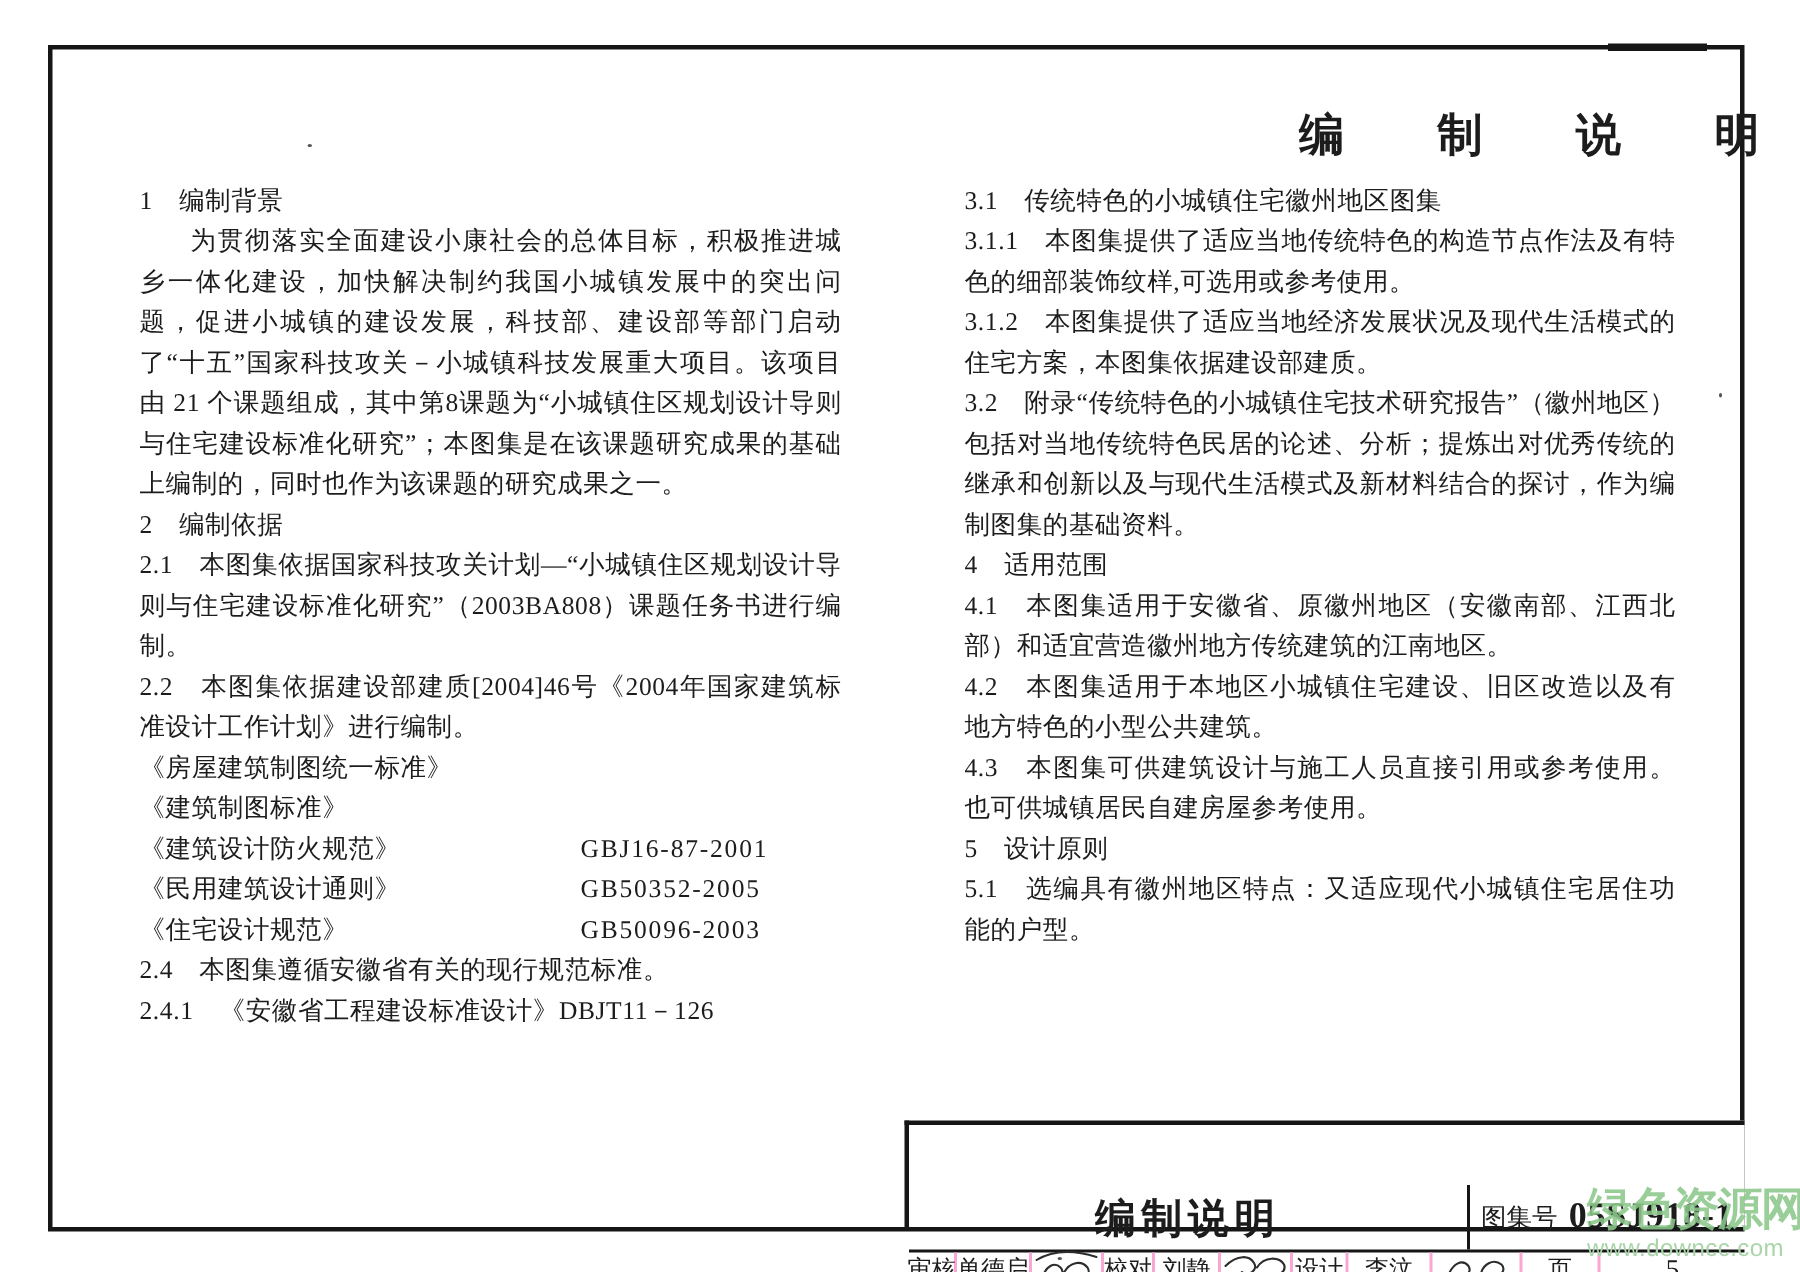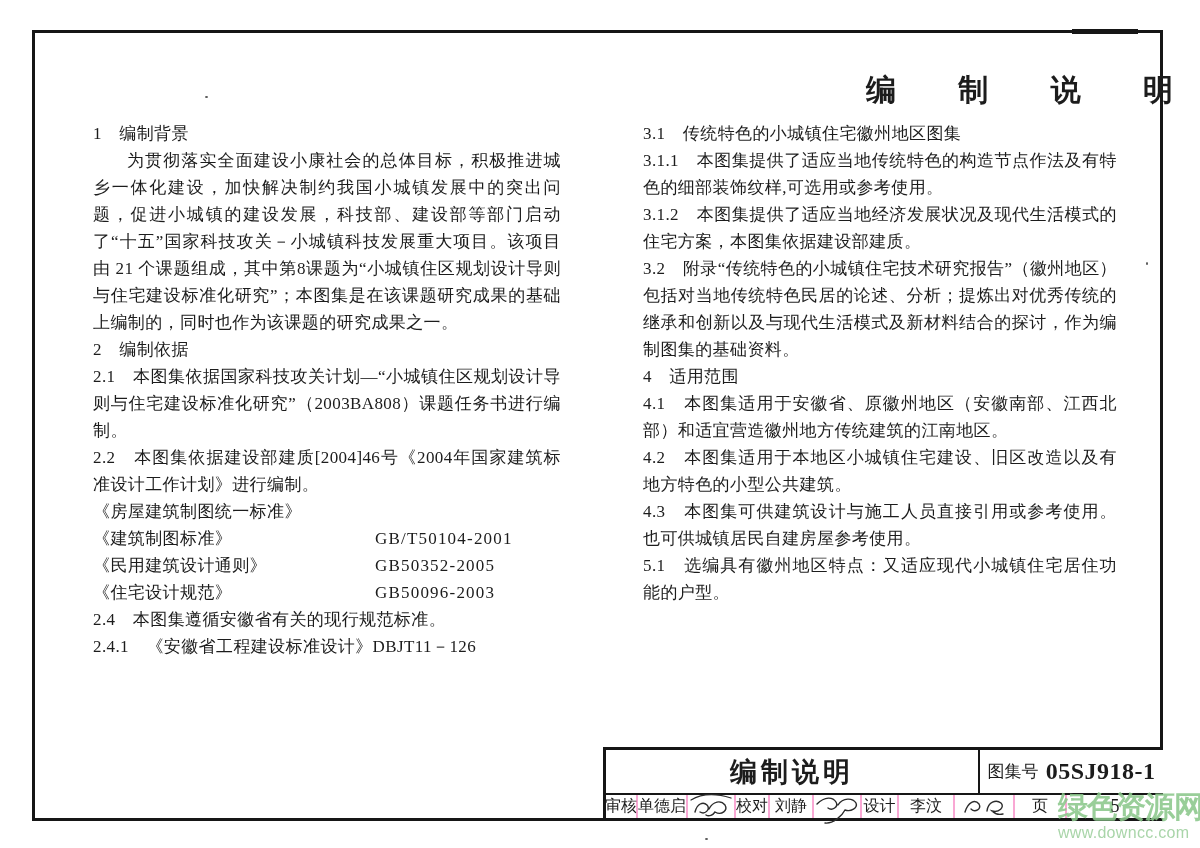--- a/index.html
+++ b/index.html
@@ -20,30 +20,30 @@
     font-size:30px;font-weight:bold;letter-spacing:27px;padding-left:28px;box-sizing:border-box;
   }
   .col{
     position:absolute;top:120px;font-size:17px;line-height:27px;
     text-align:justify;letter-spacing:0.4px;
   }
   .col-left{left:93px;width:468px;}
   .col-right{left:643px;width:474px;}
   .col p{margin:0;}
   .para.indent{text-indent:2em;}
-  .std-row{display:flex;}
+  .std-row{display:flex;gap:12px;}
   .std-name{width:282px;flex:none;}
   .std-code{letter-spacing:1.2px;white-space:nowrap;}
   
   .titleblock{
     position:absolute;left:603px;top:747px;width:557px;height:68px;
     border-left:3px solid #161616;border-top:3px solid #161616;
     background:#ffffff;
   }
-  .tb-top{height:43px;display:flex;align-items:stretch;}
+  .tb-top{height:43px;display:flex;align-items:stretch;margin-top:40px;}
   .tb-title{
     flex:1;display:flex;align-items:center;justify-content:center;
     font-family:"Liberation Sans","DejaVu Sans",sans-serif;
     font-size:27px;font-weight:bold;letter-spacing:4px;
     border-right:2px solid #161616;
   }
   .tb-atlas{
     width:183px;flex:none;display:flex;align-items:center;justify-content:space-evenly;
     font-size:17px;
   }
@@ -91,21 +91,24 @@
   <p class="para indent">为贯彻落实全面建设小康社会的总体目标，积极推进城乡一体化建设，加快解决制约我国小城镇发展中的突出问题，促进小城镇的建设发展，科技部、建设部等部门启动了“十五”国家科技攻关－小城镇科技发展重大项目。该项目由 21 个课题组成，其中第8课题为“小城镇住区规划设计导则与住宅建设标准化研究”；本图集是在该课题研究成果的基础上编制的，同时也作为该课题的研究成果之一。</p>
   <p class="para heading">2　编制依据</p>
   <p class="para">2.1　本图集依据国家科技攻关计划—“小城镇住区规划设计导则与住宅建设标准化研究”（2003BA808）课题任务书进行编制。</p>
   <p class="para">2.2　本图集依据建设部建质[2004]46号《2004年国家建筑标准设计工作计划》进行编制。</p>
 
   <div class="std-row">
     <span class="std-name">《房屋建筑制图统一标准》</span>
   </div>
   <div class="std-row">
     <span class="std-name">《建筑制图标准》</span>
-    <span class="std-code">GB/T50104-2001</span>
+  </div>
+  <div class="std-row">
+    <span class="std-name">《建筑设计防火规范》</span>
+    <span class="std-code">GBJ16-87-2001</span>
   </div>
   <div class="std-row">
     <span class="std-name">《民用建筑设计通则》</span>
     <span class="std-code">GB50352-2005</span>
   </div>
   <div class="std-row">
     <span class="std-name">《住宅设计规范》</span>
     <span class="std-code">GB50096-2003</span>
   </div>
 
@@ -115,20 +118,21 @@
 
 <div class="col col-right">
   <p class="para">3.1　传统特色的小城镇住宅徽州地区图集</p>
   <p class="para">3.1.1　本图集提供了适应当地传统特色的构造节点作法及有特色的细部装饰纹样,可选用或参考使用。</p>
   <p class="para">3.1.2　本图集提供了适应当地经济发展状况及现代生活模式的住宅方案，本图集依据建设部建质。</p>
   <p class="para">3.2　附录“传统特色的小城镇住宅技术研究报告”（徽州地区）包括对当地传统特色民居的论述、分析；提炼出对优秀传统的继承和创新以及与现代生活模式及新材料结合的探讨，作为编制图集的基础资料。</p>
   <p class="para heading">4　适用范围</p>
   <p class="para">4.1　本图集适用于安徽省、原徽州地区（安徽南部、江西北部）和适宜营造徽州地方传统建筑的江南地区。</p>
   <p class="para">4.2　本图集适用于本地区小城镇住宅建设、旧区改造以及有地方特色的小型公共建筑。</p>
   <p class="para">4.3　本图集可供建筑设计与施工人员直接引用或参考使用。也可供城镇居民自建房屋参考使用。</p>
+  <p class="para heading">5　设计原则</p>
   <p class="para">5.1　选编具有徽州地区特点：又适应现代小城镇住宅居住功能的户型。</p>
 </div>
 
 <div class="titleblock">
   <div class="tb-top">
     <div class="tb-title">编制说明</div>
     <div class="tb-atlas">
       <span>图集号</span>
       <span class="atlas-no">05SJ918-1</span>
     </div>

